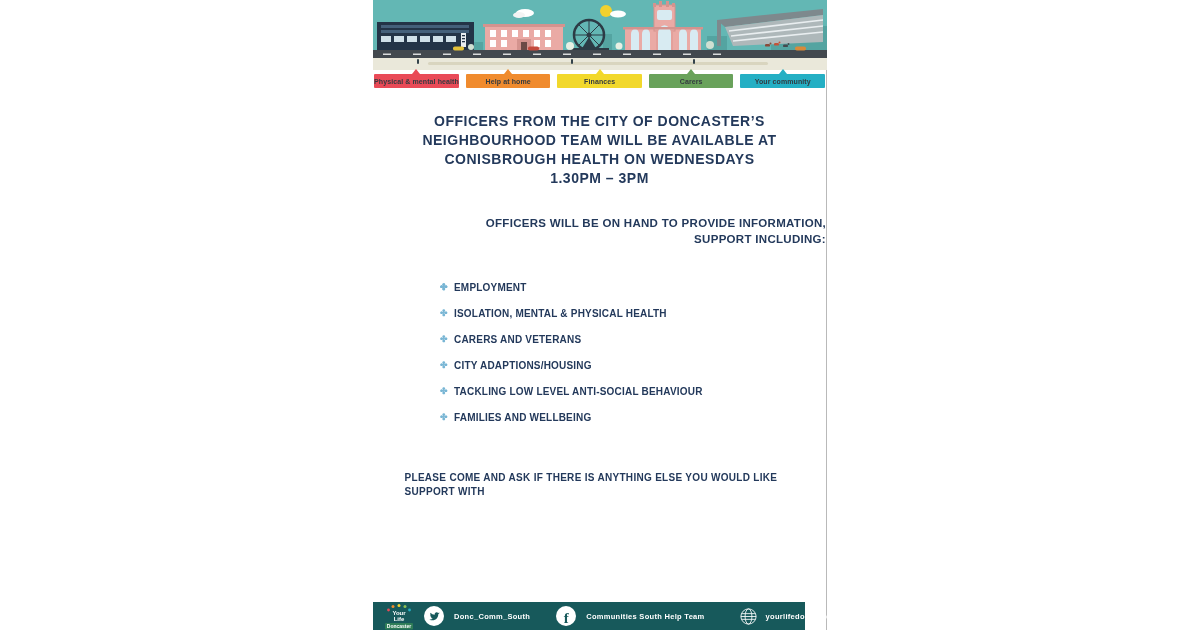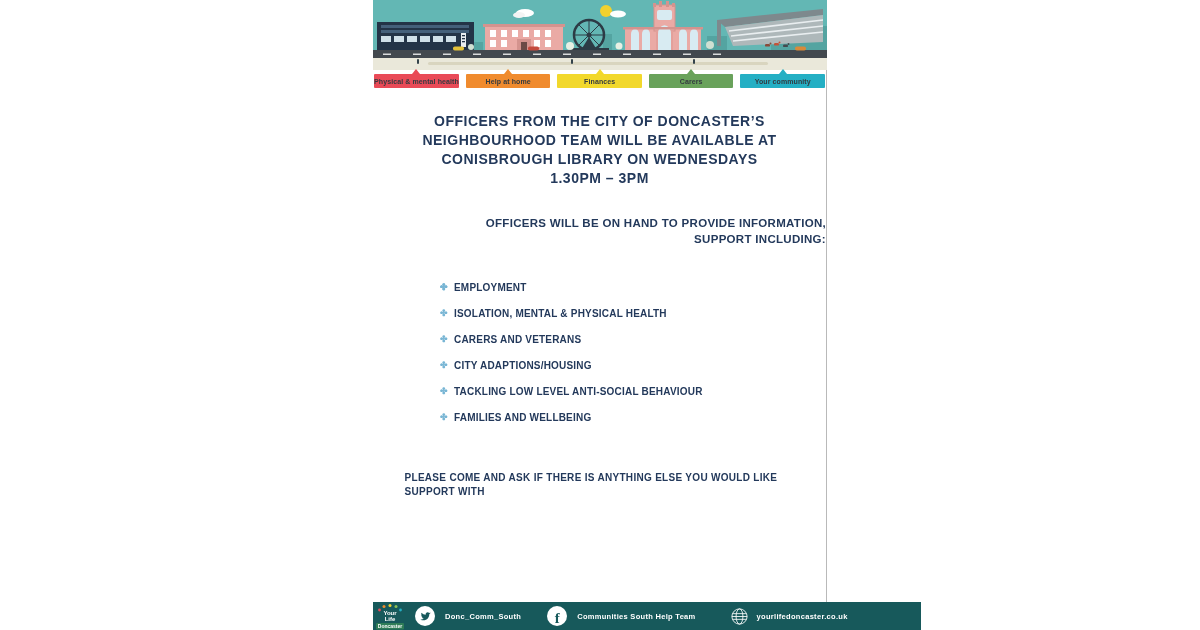--- a/index.html
+++ b/index.html
@@ -21,21 +21,21 @@
   
   .content { color:#23395b;margin-top:16px; }
   .heading { margin-top:24px; text-align:center; font-weight:bold; font-size:14px; line-height:19px; letter-spacing:0.5px; }
   .intro { margin-top:28px; text-align:right; font-weight:bold; font-size:11.5px; line-height:15.5px; letter-spacing:0.3px; }
   .bullets { margin-top:34px; list-style:none; padding-left:67px; }
   .bullets li { position:relative; padding-left:14px; max-width:300px; font-weight:bold; font-size:10px; line-height:13px; letter-spacing:0.2px; margin-bottom:13px; }
   .bullet-ico { position:absolute; left:0; top:0; font-size:9px; line-height:13px; }
   .outro { margin-top:47px; font-weight:bold; font-size:10px; line-height:14px; letter-spacing:0.3px; max-width:390px; margin-left:auto; margin-right:auto; }
 
   
-  .footer { position:absolute; left:0; bottom:0; width:548px; height:28px; display:flex; align-items:center; padding:0 2px; }
+  .footer { position:absolute; left:0; bottom:0; width:432px; height:28px; display:flex; align-items:center; padding:0 11px; }
   .footer .soc-txt { color:#ffffff; font-weight:bold; font-size:7.5px; letter-spacing:0.3px; white-space:nowrap; }
   .circle-ico { width:20px; height:20px; border-radius:50%; background:#ffffff; display:flex; align-items:center; justify-content:center; flex:0 0 auto; }
   .fb-glyph { color:#17595b; font-weight:bold; font-size:15px; line-height:20px; font-family:"Liberation Serif", serif; margin-top:3px; }
   .logo { flex:0 0 auto; }
 </style>
 </head>
 <body>
 
 <div class="canvas">
   <div class="poster">
@@ -212,21 +212,21 @@
       <div class="tab" style="background-color: rgb(36, 175, 196); color: rgb(51, 58, 64);">
         <span class="tab-tri" style="border-bottom-color: rgb(36, 175, 196);"></span>
         <span>Your community</span>
       </div>
     </div>
 
     <div class="content" style="color: rgb(35, 57, 91);">
       <div class="heading">
         <div>OFFICERS FROM THE CITY OF DONCASTER’S</div>
         <div>NEIGHBOURHOOD TEAM WILL BE AVAILABLE AT</div>
-        <div>CONISBROUGH LIBRARY ON WEDNESDAYS</div>
+        <div>CONISBROUGH HEALTH ON WEDNESDAYS</div>
         <div>1.30PM – 3PM</div>
       </div>
 
       <div class="intro">
         <div>OFFICERS WILL BE ON HAND TO PROVIDE INFORMATION,</div>
         <div>SUPPORT INCLUDING:</div>
       </div>
 
       <ul class="bullets">
         <li>

